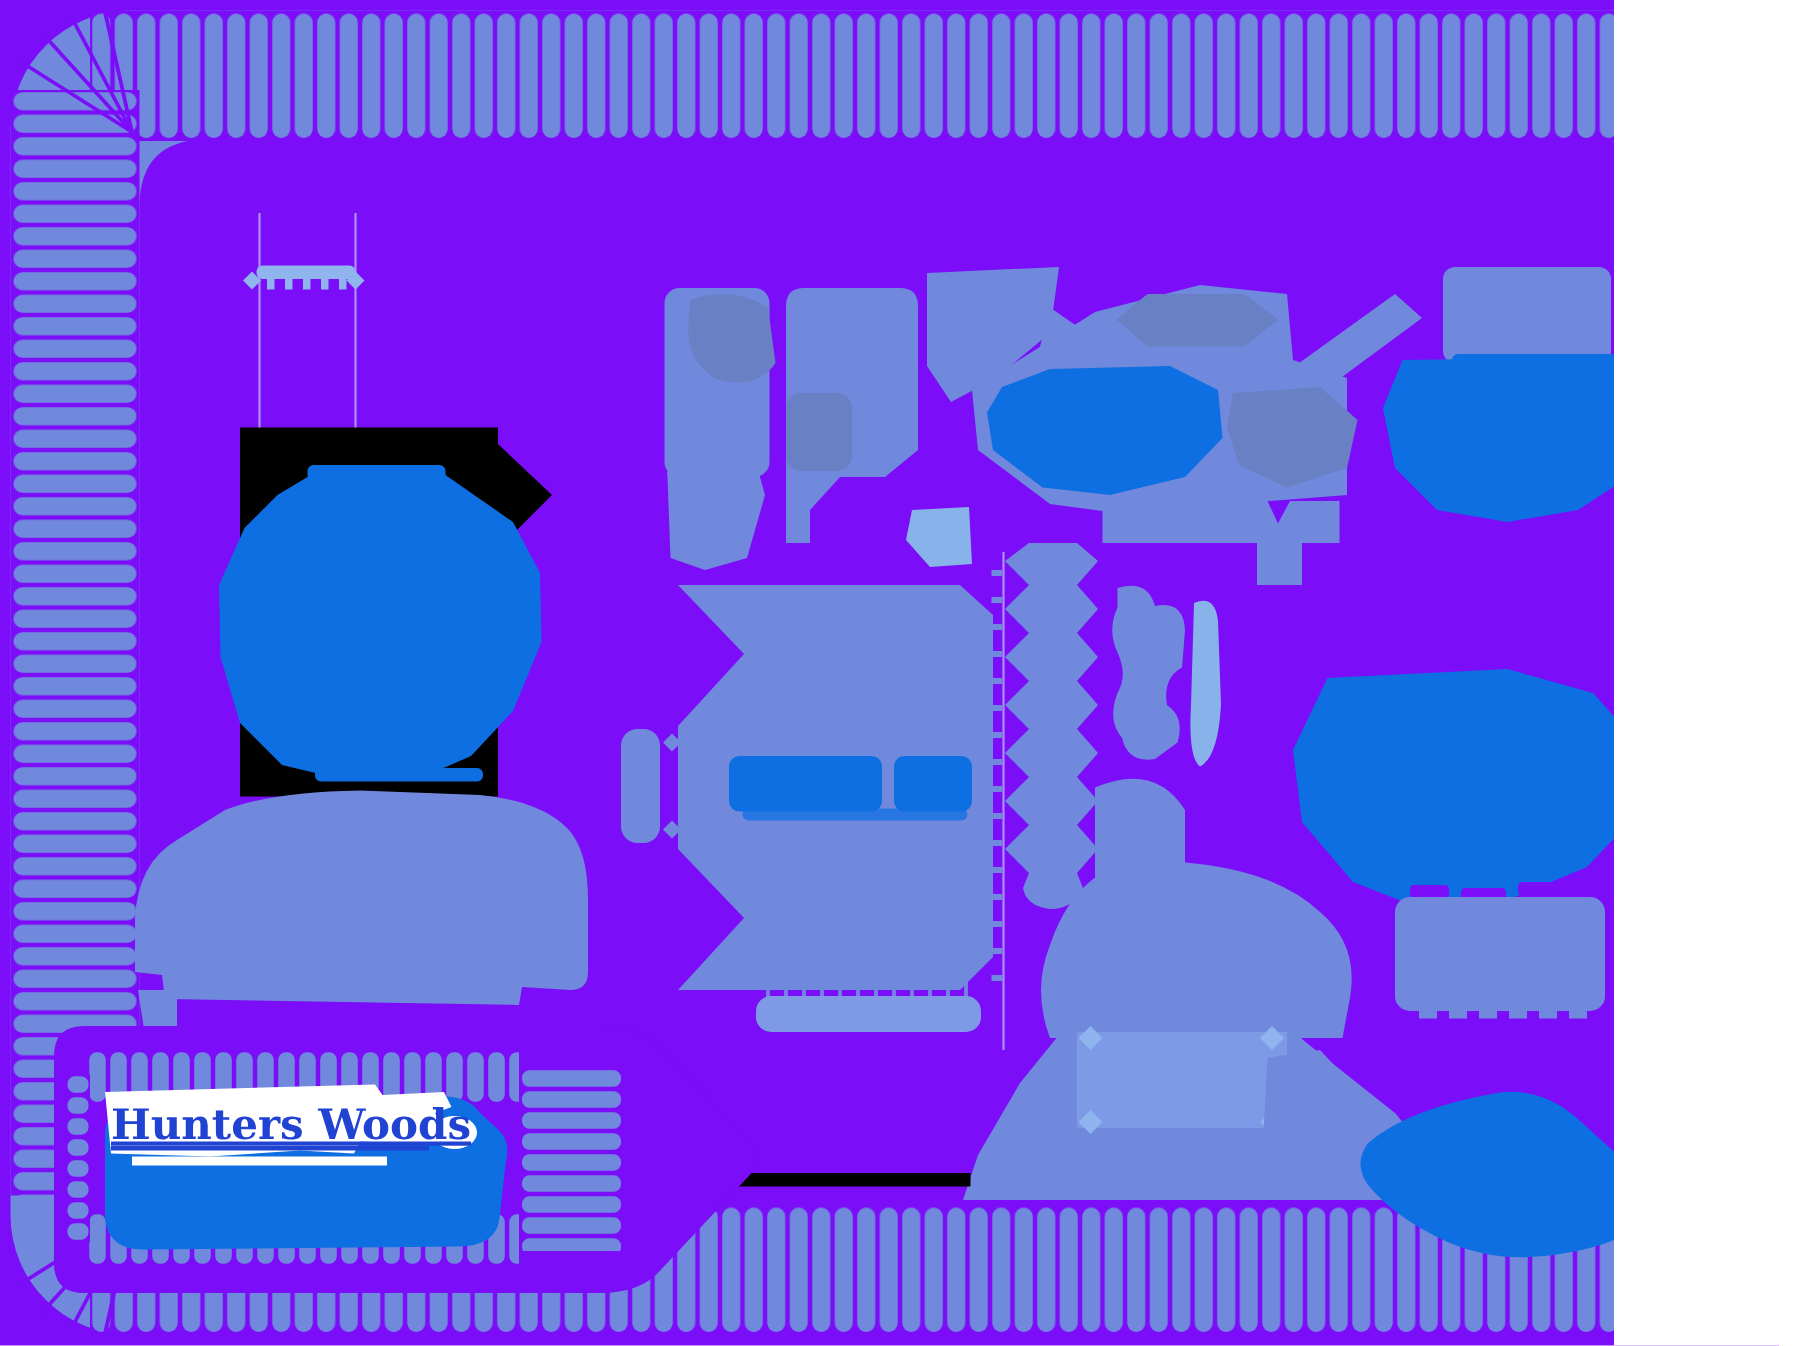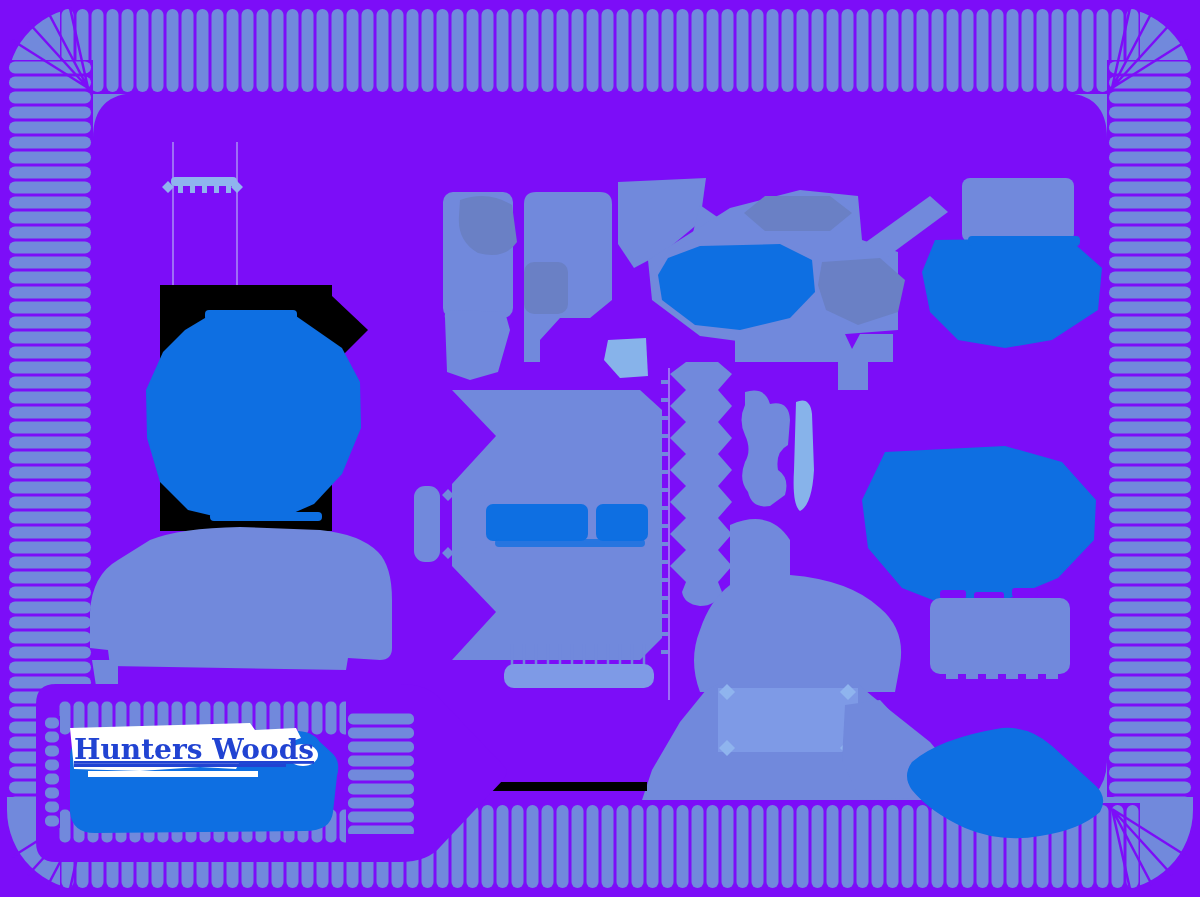--- a/index.html
+++ b/index.html
@@ -1,16 +1,16 @@
 <!DOCTYPE html>
 <html style="--background: #7c0df8; --band: #7189dc; --band_light: #7e9ae6; --band_pale: #8fb4ee; --slate: #6a80c5; --water: #0e6fe2; --sky: #87b3ea; --ink: #000000; --label_bg: #ffffff; --link_text: #2143d2; --hairline: #a98ef4;"><head>
 <meta charset="utf-8">
 <style>
   html,body{margin:0;padding:0;background:#fff;}
-  .stage{width:1200px;height:897px;position:relative;overflow:hidden;font-family:"DejaVu Serif",serif;}
+  .stage{width:1076px;height:897px;position:relative;overflow:hidden;font-family:"DejaVu Serif",serif;}
   svg{display:block;}
   .bg{fill:var(--background)}
   .band{fill:var(--band)}
   .bandlight{fill:var(--band_light)}
   .pale{fill:var(--band_pale)}
   .slate{fill:var(--slate)}
   .water{fill:var(--water)}
   .sky{fill:var(--sky)}
   .ink{fill:var(--ink)}
   .white{fill:var(--label_bg)}

